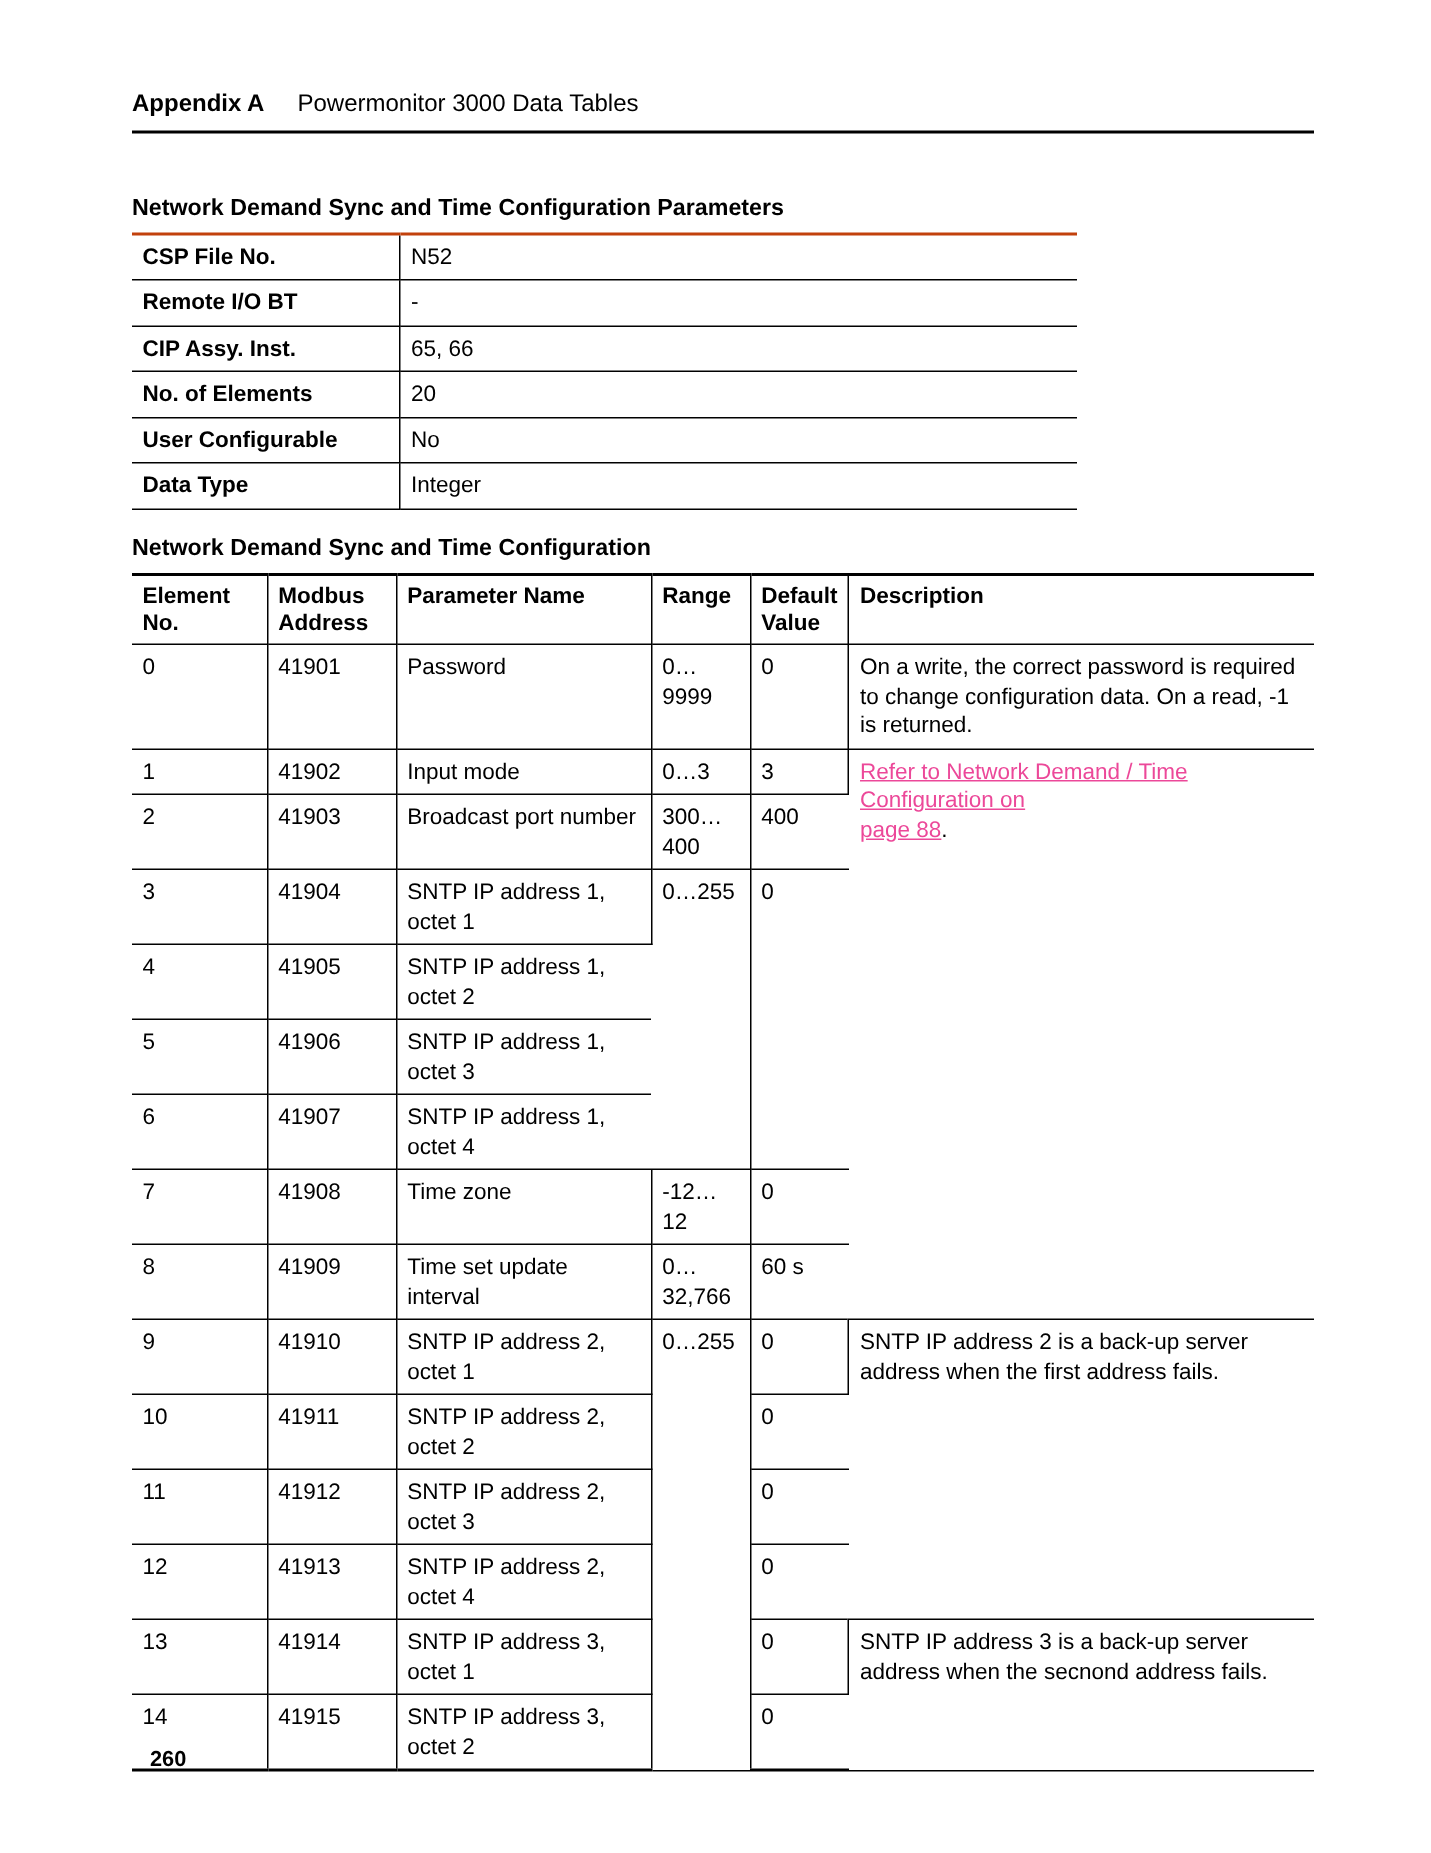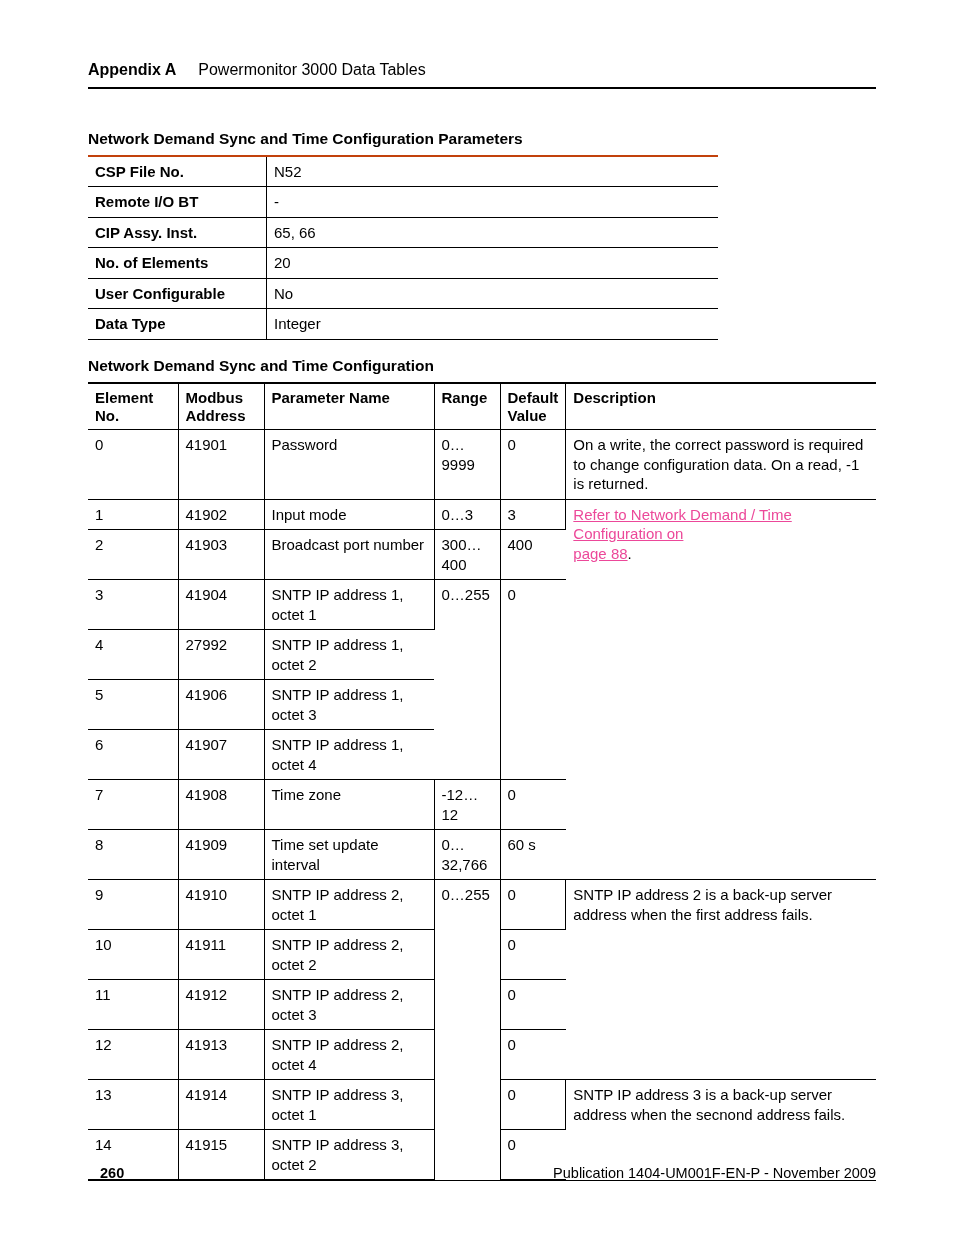--- a/index.html
+++ b/index.html
@@ -172,21 +172,21 @@
     <tr>
       <td>3</td>
       <td>41904</td>
       <td>SNTP IP address 1, octet 1</td>
       <td rowspan="4">0…255</td>
       <td rowspan="4">0</td>
     </tr>
 
     <tr>
         <td>4</td>
-        <td>27992</td>
+        <td>41905</td>
         <td>SNTP IP address 1, octet 2</td>
       </tr>
     <tr>
         <td>5</td>
         <td>41906</td>
         <td>SNTP IP address 1, octet 3</td>
       </tr>
     <tr>
         <td>6</td>
         <td>41907</td>
@@ -250,14 +250,13 @@
         <td>41915</td>
         <td>SNTP IP address 3, octet 2</td>
         <td>0</td>
       </tr>
 
   </tbody>
 </table>
 
 <div class="footer">
   <span class="pnum">260</span>
-  <span>Publication 1404-UM001F-EN-P - November 2009</span>
 </div>
 
 </body></html>

